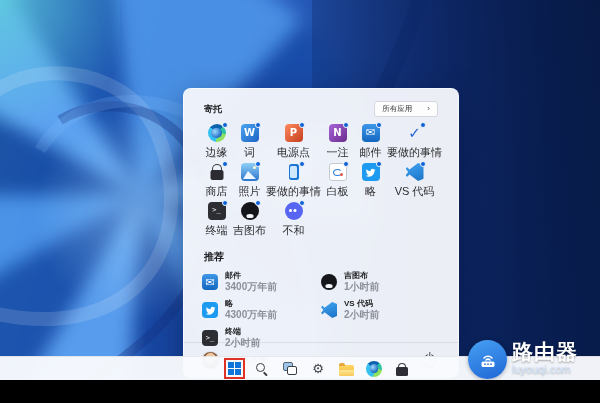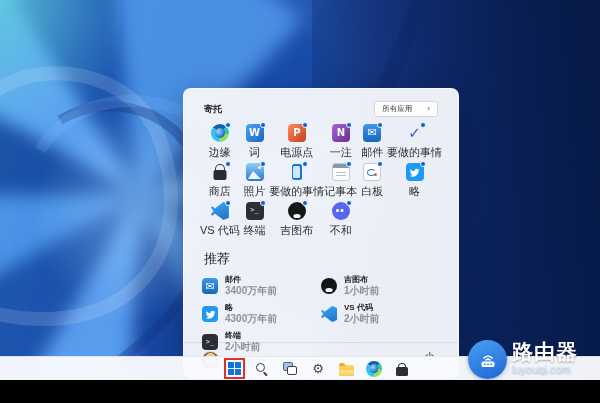--- a/index.html
+++ b/index.html
@@ -38,21 +38,21 @@
     border-radius:3px;padding:2px 7px;font-size:7.5px;color:#333;cursor:pointer;}
   .all-apps-btn .chev{font-size:8px;line-height:6px;color:#555;}
 
   .pinned-grid{display:grid;grid-template-columns:repeat(6,1fr);margin-top:7px;}
   .tile{display:flex;flex-direction:column;align-items:center;height:39px;cursor:pointer;}
   .tile-ic{position:relative;width:18px;height:18px;flex:0 0 auto;}
   .badge{position:absolute;right:-2px;top:-2px;width:4px;height:4px;border-radius:50%;
     background:#0b62d6;border:1px solid #f3f5fa;}
   .tile-label{margin-top:3px;font-size:11px;color:#2d2d2f;white-space:nowrap;}
 
-  .rec-title{margin-top:9px;padding:0 4px;font-size:13px;font-weight:normal;color:#1c1c1e;}
+  .rec-title{margin-top:9px;padding:0 4px;font-size:10px;font-weight:bold;color:#1c1c1e;}
   .rec-grid{display:grid;grid-template-columns:1fr 1fr;margin-top:4px;padding:0 2px;}
   .rec-item{display:flex;align-items:center;gap:7px;height:28px;cursor:pointer;}
   .rec-ic{width:16px;height:16px;flex:0 0 auto;}
   .rec-text{display:flex;flex-direction:column;line-height:1.25;}
   .rec-name{font-size:8px;color:#1f1f21;font-weight:bold;}
   .rec-time{font-size:10px;color:#8b909a;font-weight:bold;}
 
   .sm-footer{position:absolute;left:0;right:0;bottom:0;height:34px;
     border-top:1px solid rgba(0,0,0,.08);display:flex;align-items:center;
     justify-content:space-between;padding:0 22px 0 18px;border-radius:0 0 8px 8px;}
@@ -249,27 +249,20 @@
         </div>
         <div class="tile">
           <span class="tile-ic">
             <span class="ic ic-phone"></span>
             <i class="badge"></i>
           </span>
           <span class="tile-label">要做的事情</span>
         </div>
         <div class="tile">
           <span class="tile-ic">
-            <span class="ic ic-notepad"></span>
-            <i class="badge"></i>
-          </span>
-          <span class="tile-label">记事本</span>
-        </div>
-        <div class="tile">
-          <span class="tile-ic">
             <span class="ic ic-whiteboard"></span>
             <i class="badge"></i>
           </span>
           <span class="tile-label">白板</span>
         </div>
         <div class="tile">
           <span class="tile-ic">
             <span class="ic ic-twitter">
               <svg width="11" height="11" viewBox="0 0 16 16">
                 <path fill="#fff" d="M15.3 3.9c-.5.2-1 .4-1.6.5.6-.3 1-.9 1.2-1.5-.5.3-1.1.6-1.8.7-.5-.6-1.3-.9-2.1-.9-1.6 0-2.9 1.3-2.9 2.9 0 .2 0 .4.1.6-2.4-.1-4.5-1.3-6-3-.2.4-.4.9-.4 1.5 0 1 .5 1.9 1.3 2.4-.5 0-.9-.1-1.3-.4v.1c0 1.4 1 2.6 2.3 2.8-.2.1-.5.1-.8.1-.2 0-.4 0-.6-.1.4 1.2 1.5 2 2.7 2-1 .8-2.2 1.2-3.6 1.2H1c1.3.8 2.8 1.3 4.5 1.3 5.4 0 8.3-4.5 8.3-8.3v-.4c.6-.4 1.1-.9 1.5-1.5z"></path>

